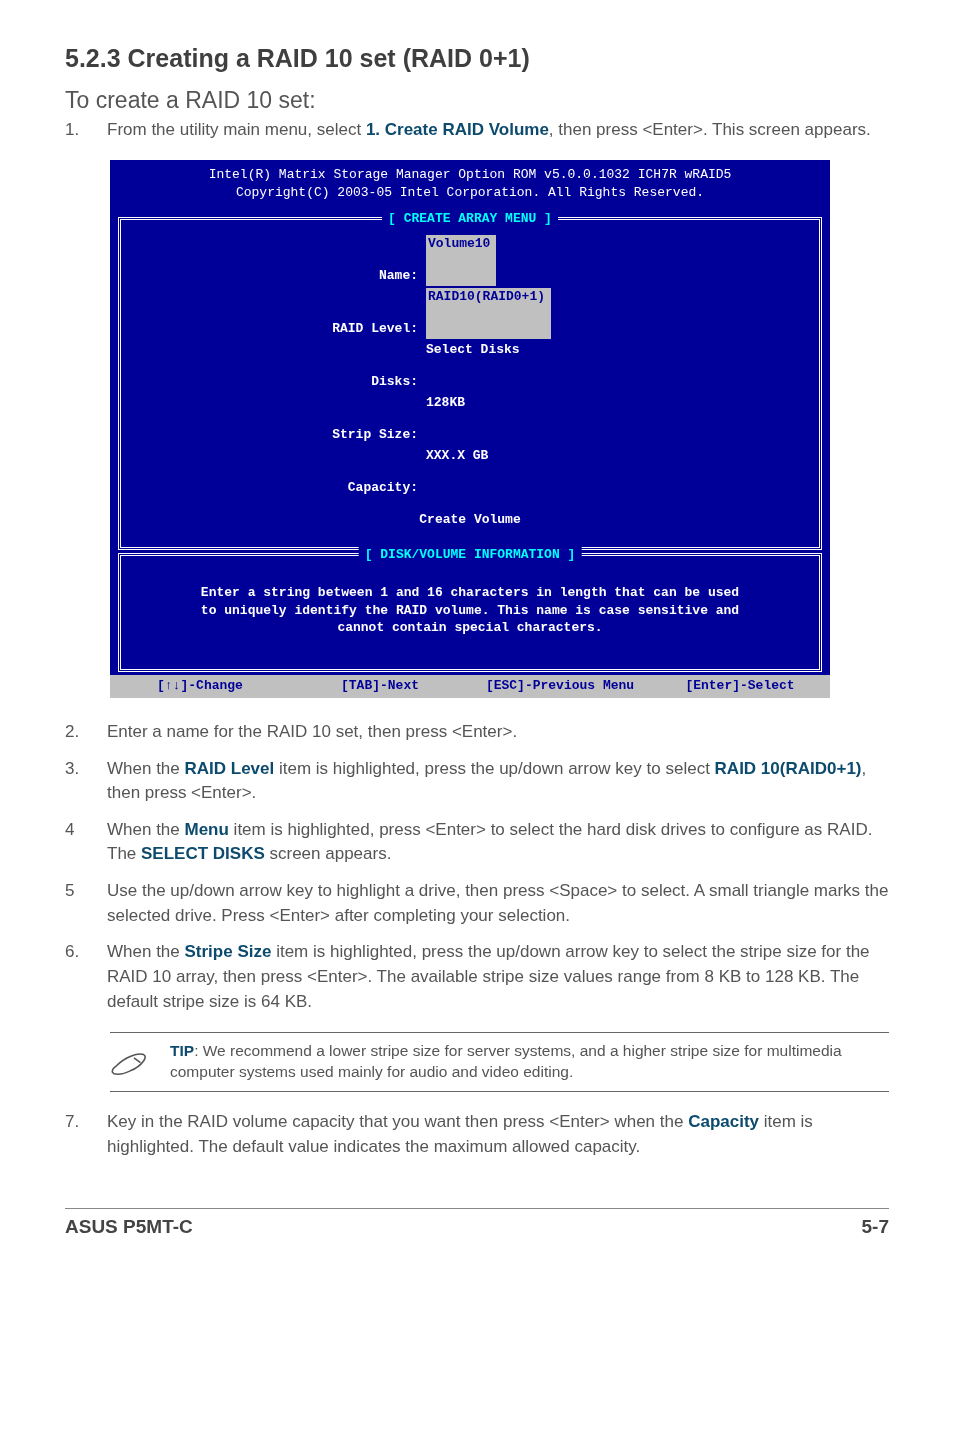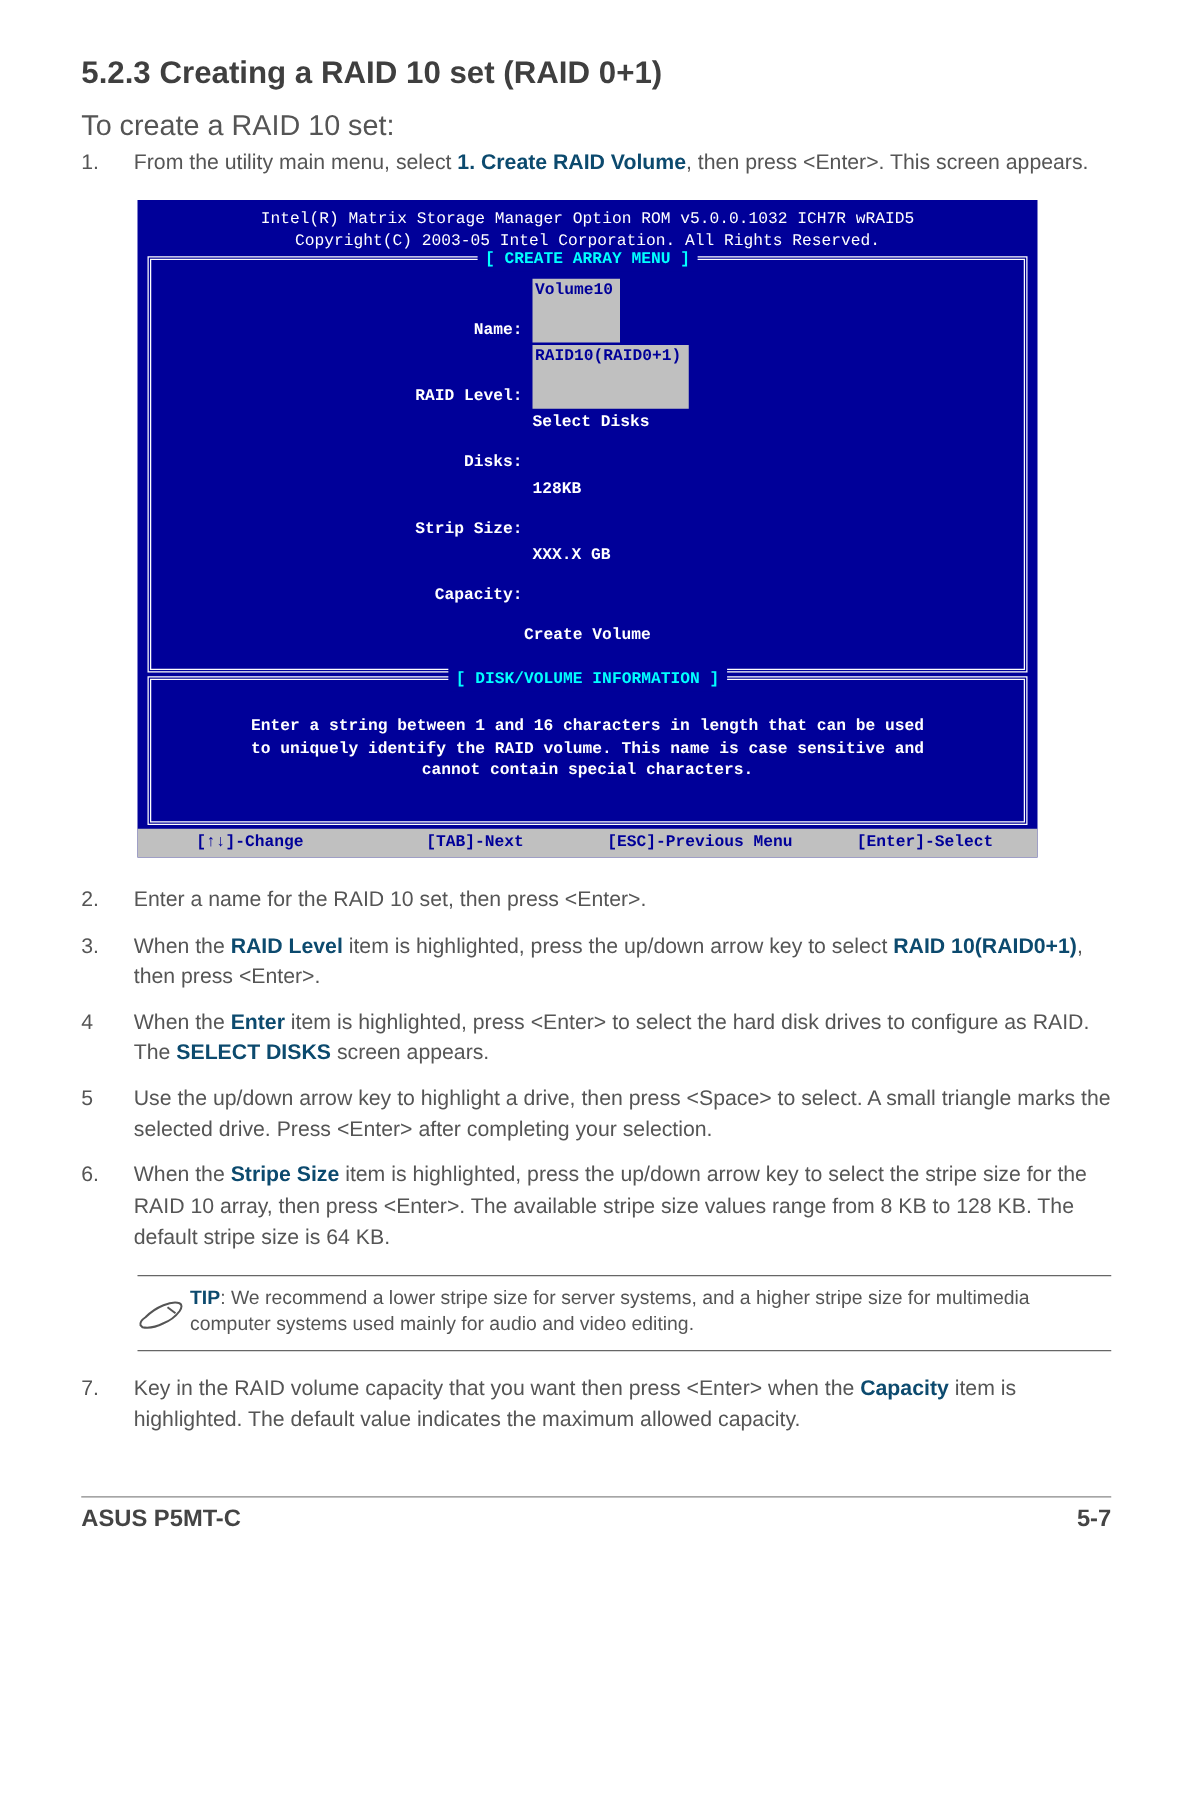--- a/index.html
+++ b/index.html
@@ -49,21 +49,21 @@
     background: #000099;
     color: #ffffff;
     font-family: "Courier New", monospace;
     font-size: 13px;
     padding: 6px 0 0 0;
   }
   .bios-header {
     text-align: center;
     white-space: pre;
     line-height: 1.35;
-    margin-bottom: 4px;
+    margin-bottom: 16px;
   }
   .bios-panel {
     border: 3px double #ffffff;
     margin: 0 8px 3px 8px;
     position: relative;
     padding: 8px 10px 10px 10px;
   }
   .bios-panel-title {
     position: absolute;
     top: -10px;
@@ -119,20 +119,21 @@
   .bios-footer span { flex: 1; text-align: center; }
 
   
   .tip-wrap {
     margin: 8px 0 18px 45px;
     border-top: 1px solid #666;
     border-bottom: 1px solid #666;
     padding: 8px 4px 8px 0;
     display: flex;
     align-items: flex-start;
+    gap: 18px;
   }
   .tip-icon {
     width: 42px;
     flex: 0 0 42px;
     padding-top: 4px;
   }
   .tip-icon svg { width: 40px; height: 32px; }
   .tip-text {
     font-size: 15.5px;
     color: #555;
@@ -218,21 +219,21 @@
   </li>
   <li>
     <span class="num">3.</span>
     <span class="body">
       <span>When the </span><b>RAID Level</b><span> item is highlighted, press the up/down arrow key to select </span><b>RAID 10(RAID0+1)</b><span>, then press &lt;Enter&gt;.</span>
     </span>
   </li>
   <li>
     <span class="num">4</span>
     <span class="body">
-      <span>When the </span><b>Enter</b><span> item is highlighted, press &lt;Enter&gt; to select the hard disk drives to configure as RAID. The </span><b>SELECT DISKS</b><span> screen appears.</span>
+      <span>When the </span><b>Menu</b><span> item is highlighted, press &lt;Enter&gt; to select the hard disk drives to configure as RAID. The </span><b>SELECT DISKS</b><span> screen appears.</span>
     </span>
   </li>
   <li>
     <span class="num">5</span>
     <span class="body">Use the up/down arrow key to highlight a drive, then press &lt;Space&gt; to select. A small triangle marks the selected drive. Press &lt;Enter&gt; after completing your selection.</span>
   </li>
   <li>
     <span class="num">6.</span>
     <span class="body">
       <span>When the </span><b>Stripe Size</b><span> item is highlighted, press the up/down arrow key to select the stripe size for the RAID 10 array, then press &lt;Enter&gt;. The available stripe size values range from 8 KB to 128 KB. The default stripe size is 64 KB.</span>

